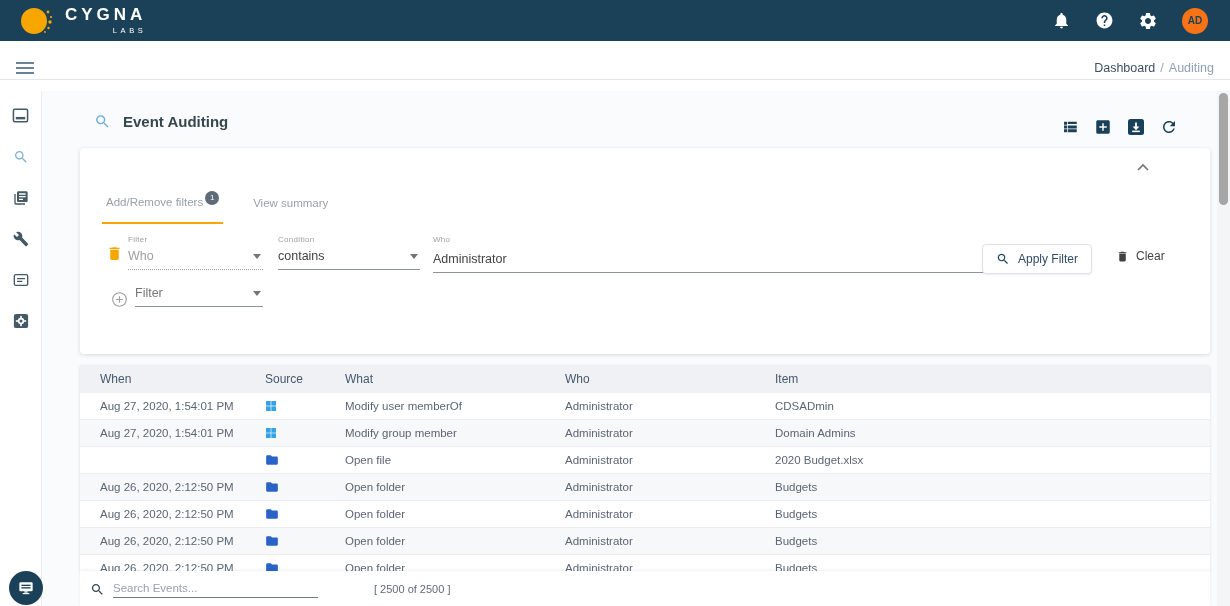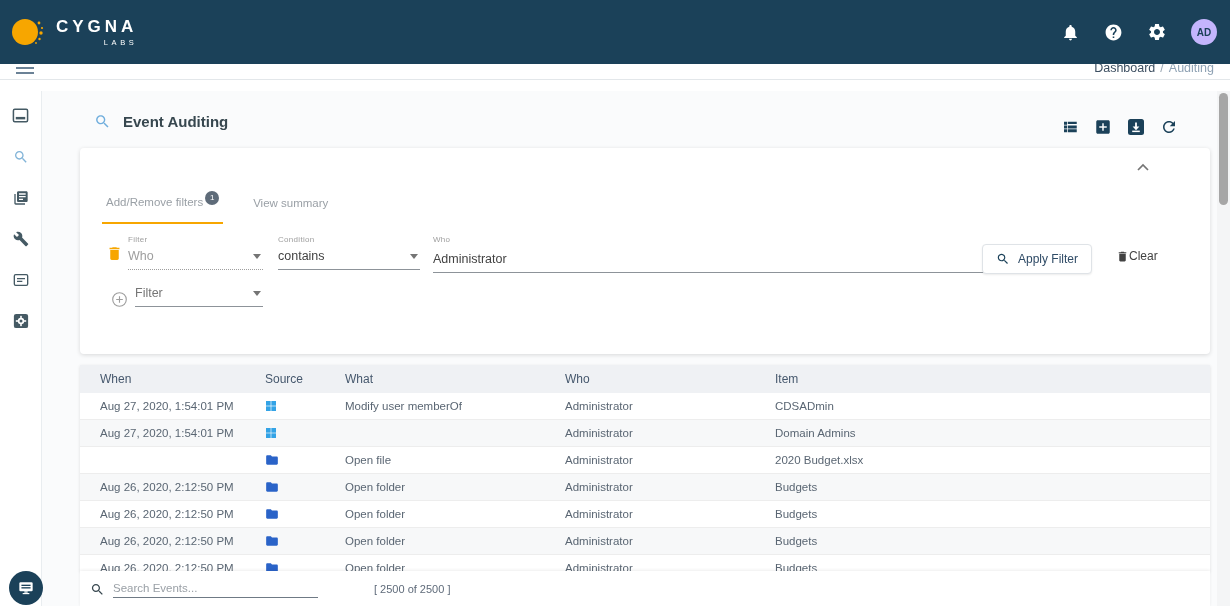--- a/index.html
+++ b/index.html
@@ -1,28 +1,28 @@
 <!DOCTYPE html>
 <html><head>
 <meta charset="utf-8">
 <style>
   * { margin:0; padding:0; box-sizing:border-box; }
   html,body { width:1230px; height:606px; font-family:"Liberation Sans", sans-serif; background:#fff; overflow:hidden; }
   body { position:relative; }
   svg { display:block; }
 
   
-  .navbar { position:absolute; top:0; left:0; width:1230px; height:64px; background:#1b4159;
-            display:flex; align-items:center; padding:0 9px; z-index:10; }
+  .navbar { position:absolute; top:0; left:0; width:1230px; height:41px; background:#1b4159;
+            display:flex; align-items:center; padding:0 18px; z-index:10; }
   .logo { display:flex; align-items:center; gap:9px; }
   .logo-text .name { color:#fff; font-size:17px; font-weight:bold; letter-spacing:4px; line-height:1; }
   .logo-text .sub  { color:#fff; font-size:7.5px; letter-spacing:3.6px; text-align:right; margin-top:3px; }
   .nav-actions { margin-left:auto; display:flex; align-items:center; gap:24px; padding-right:4px; }
   .nav-icon-btn { background:none; border:none; cursor:pointer; padding:0; }
-  .avatar { width:26px; height:26px; border-radius:50%; background:#c4b5fd; color:#1b4159;
+  .avatar { width:26px; height:26px; border-radius:50%; background:#f97316; color:#1b4159;
             font-size:10px; font-weight:bold; display:flex; align-items:center; justify-content:center; }
 
   
   .topbar { position:absolute; top:56px; left:0; width:1230px; height:24px; background:#fff;
             border-bottom:1px solid #e3e7ea; display:flex; align-items:center; padding:8px 16px; z-index:9; }
   .breadcrumb { margin-left:auto; font-size:12.5px; }
   .crumb-current { color:#8fa2b4; }
   .crumb-root { color:#3d4f61; }
   .crumb-sep { color:#9aa7b3; margin:0 5px; }
 
@@ -75,21 +75,21 @@
   .f-who input { width:100%; border:none; border-bottom:1px solid #8d9399; font-size:12.5px;
                  color:#424242; padding:0 0 6px 0; outline:none; background:transparent;
                  font-family:"Liberation Sans",sans-serif; }
   .f-add { left:55px; top:138px; width:128px; }
   .f-add .f-value { color:#757575; border-bottom:1px solid #8d9399; cursor:pointer; }
 
   .apply-btn { position:absolute; left:902px; top:96px; height:30px; padding:0 13px; display:flex;
                align-items:center; gap:8px; background:#fff; border:1px solid #dfe3e7; border-radius:4px;
                box-shadow:0 1px 2px rgba(0,0,0,.08); font-size:12px; color:#2f4b66; cursor:pointer;
                font-family:"Liberation Sans",sans-serif; }
-  .clear-btn { position:absolute; left:1036px; top:101px; display:flex; align-items:center; 
+  .clear-btn { position:absolute; left:1036px; top:101px; display:flex; align-items:center; gap:7px;
                background:none; border:none; font-size:12px; color:#424242; cursor:pointer;
                font-family:"Liberation Sans",sans-serif; }
 
   
   .table-card { position:absolute; left:38px; top:274px; width:1130px; height:206px; background:#fff;
                 box-shadow:0 1px 3px rgba(0,0,0,.12); overflow:hidden; }
   .thead { height:28px; background:#eff1f4; position:relative; }
   .th { position:absolute; top:0; line-height:28px; font-size:12px; color:#46586d; font-weight:500; }
   .trow { height:27px; position:relative; border-bottom:1px solid #ededed; cursor:pointer; }
   .tbody .trow:nth-child(even) { background:#f7f8f9; }
@@ -401,20 +401,21 @@
         <div class="trow">
           <span class="cell c-when">Aug 27, 2020, 1:54:01 PM</span>
           <span class="cell c-source"><span><svg width="12" height="12" viewBox="0 0 18 18">
                 <g fill="#33a3e6">
                   <rect x="1.5" y="1.5" width="7" height="7"></rect>
                   <rect x="9.5" y="1.5" width="7" height="7"></rect>
                   <rect x="1.5" y="9.5" width="7" height="7"></rect>
                   <rect x="9.5" y="9.5" width="7" height="7"></rect>
                 </g>
               </svg></span></span>
+          <span class="cell c-what">Modify group member</span>
           <span class="cell c-who">Administrator</span>
           <span class="cell c-item">Domain Admins</span>
         </div>
         <div class="trow">
           <span class="cell c-source"><span><svg width="14" height="12" viewBox="0 0 24 20">
                 <path d="M10 2H4c-1.1 0-2 .9-2 2v12c0 1.1.9 2 2 2h16c1.1 0 2-.9 2-2V6c0-1.1-.9-2-2-2h-8l-2-2z" fill="#2a63c8"></path>
               </svg></span></span>
           <span class="cell c-what">Open file</span>
           <span class="cell c-who">Administrator</span>
           <span class="cell c-item">2020 Budget.xlsx</span>

